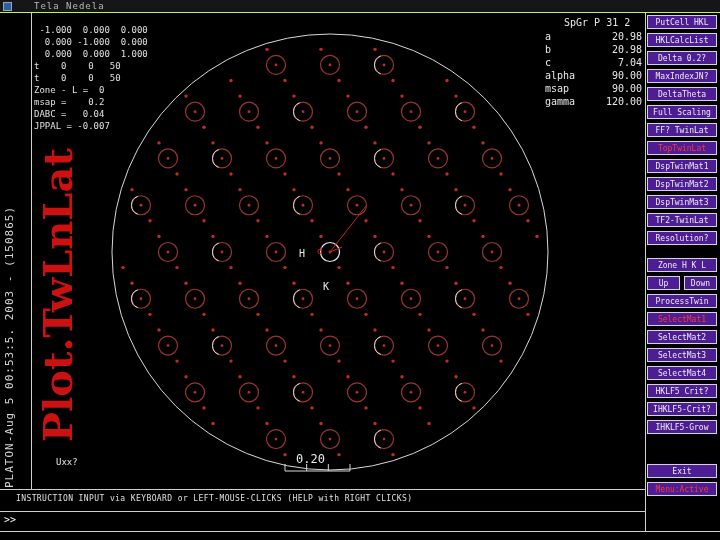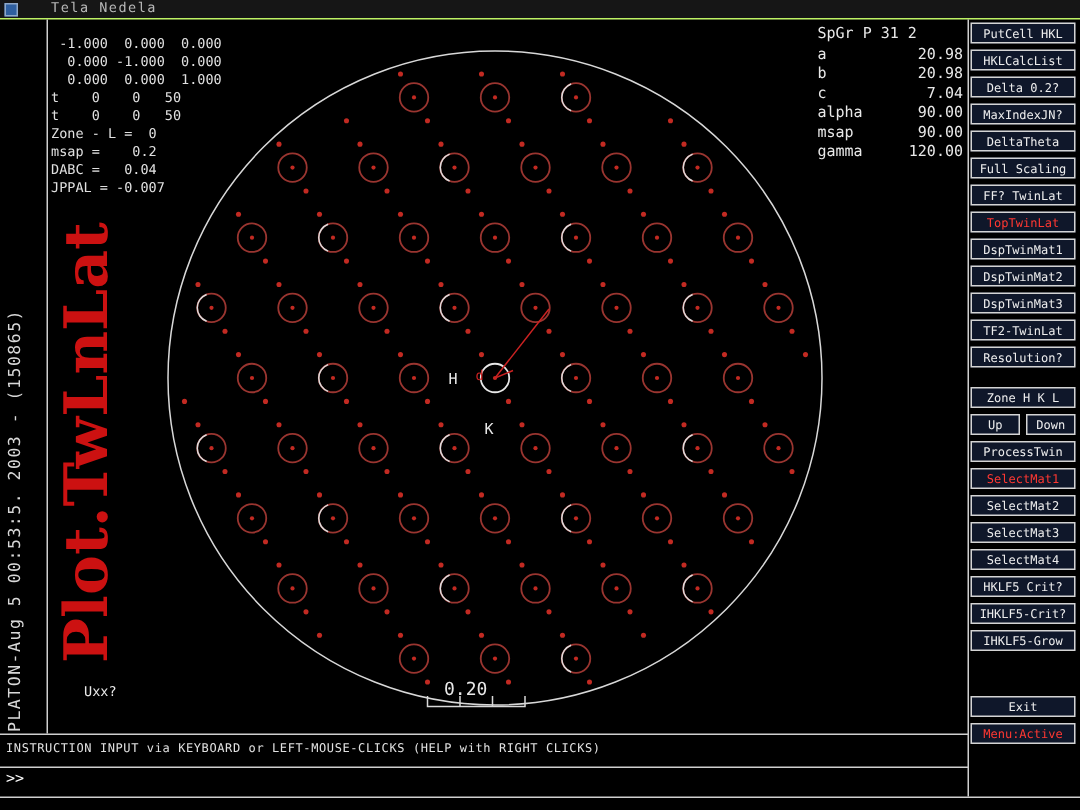--- a/index.html
+++ b/index.html
@@ -24,45 +24,45 @@
   
   .info-block{position:absolute;left:34px;top:24px;color:#e0e0e0;font-size:9px;
               line-height:12px;white-space:pre;}
 
   
   .cell-panel{position:absolute;left:545px;top:16px;width:97px;color:#e8e8e8;
               font-size:10px;line-height:13px;}
   .cell-row{display:flex;justify-content:space-between;}
   .cell-row .nm{color:#e8e8e8;}
   .cell-row .vl{color:#e8e8e8;}
-  .cell-row.sg{margin-bottom:1px;}
+  .cell-row.sg{margin-bottom:1px;margin-left:19px;}
 
   
   .menu-col{position:absolute;left:647px;top:15px;width:70px;}
   .menu-btn{height:14px;border:1px solid #d4d4d4;color:#ededed;font-size:8px;line-height:13px;
             text-align:center;margin-bottom:4px;cursor:pointer;overflow:hidden;
-            white-space:nowrap;box-sizing:border-box;background:#0f172a;}
+            white-space:nowrap;box-sizing:border-box;background:#4c1d95;}
   .menu-btn.accent{color:#ff3832;}
   .menu-row{display:flex;gap:4px;margin-bottom:4px;}
   .menu-row .menu-btn{flex:1;margin-bottom:0;}
 
   
   .plot-label{position:absolute;color:#e8e8e8;font-size:10px;}
   .lbl-h{left:299px;top:248px;}
   .lbl-d{left:317px;top:246px;color:#cc2222;font-size:9px;}
   .lbl-k{left:323px;top:281px;}
   .scale-label{position:absolute;left:296px;top:452px;color:#e8e8e8;font-size:12px;}
   .corner-label{position:absolute;left:56px;top:457px;color:#e8e8e8;font-size:9px;}
 
   
   .hline{position:absolute;height:1px;background:#cfcfcf;}
   .vline{position:absolute;width:1px;background:#cfcfcf;}
 
   
-  .status-text{position:absolute;left:4px;top:494px;color:#e0e0e0;font-size:8px;letter-spacing:0.4px;}
+  .status-text{position:absolute;left:16px;top:494px;color:#e0e0e0;font-size:8px;letter-spacing:0.4px;}
   .prompt{position:absolute;left:4px;top:514px;color:#ffffff;font-size:10px;}
 
   #plot-svg{position:absolute;left:0;top:0;}
 </style>
 </head>
 <body>
 
 <div class="screen">
 
   <div class="titlebar">

